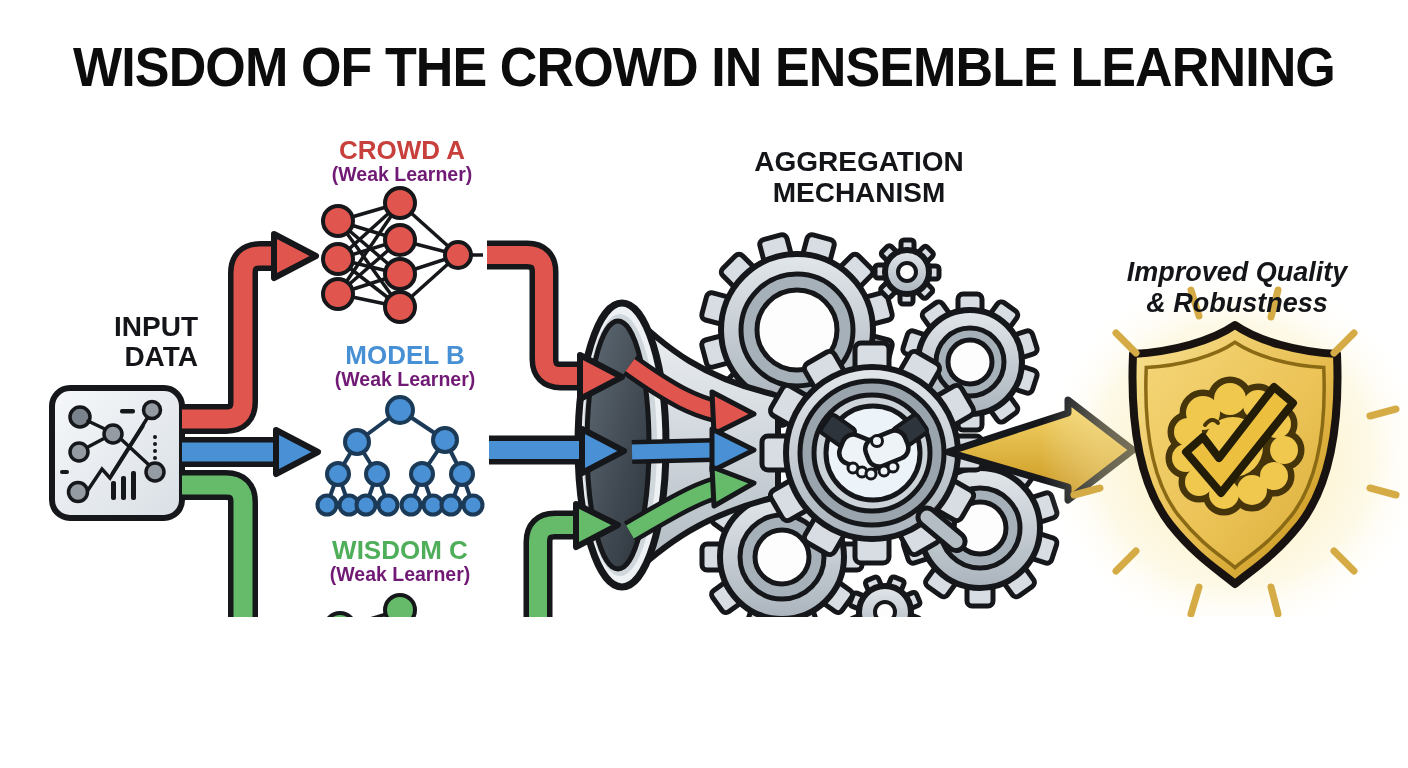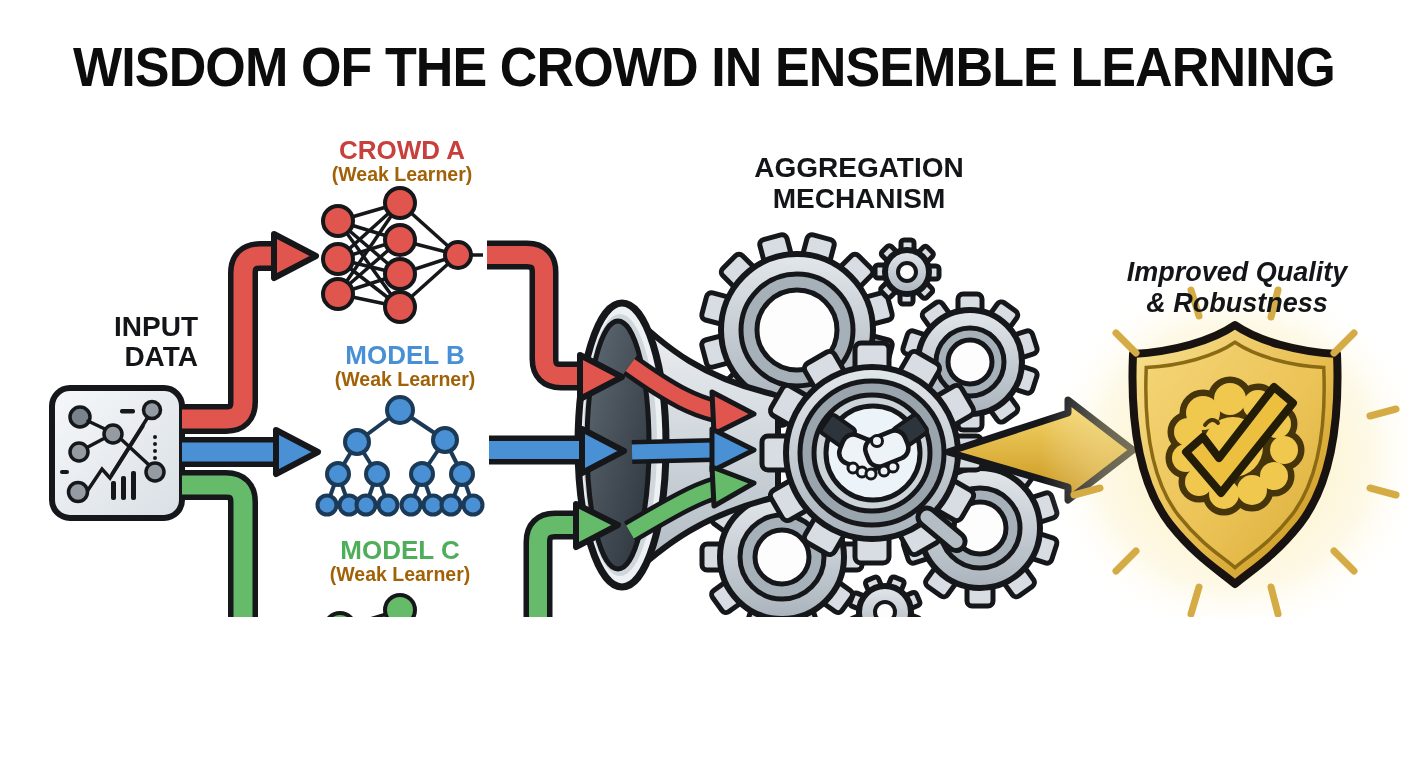--- a/index.html
+++ b/index.html
@@ -5,25 +5,25 @@
   html,body{margin:0;padding:0;background:#ffffff;}
   .stage{position:relative;width:1408px;height:617px;background:#ffffff;overflow:hidden;
          font-family:"Liberation Sans",sans-serif;}
   .stage svg{position:absolute;left:0;top:0;}
   .lbl{position:absolute;font-weight:bold;color:#141518;text-align:center;white-space:nowrap;}
   .title{left:0;right:0;top:34px;font-size:56px;letter-spacing:-1px;color:#0c0c0c;
          transform:scaleX(.93);transform-origin:50% 50%;}
   .input-label{left:38px;top:312px;width:160px;font-size:28px;line-height:1.07;text-align:right;}
   .model-label{width:220px;line-height:1.0;}
   .model-name{font-size:26px;display:block;}
-  .model-sub{font-size:19.5px;display:block;color:#a16207;margin-top:2px;}
+  .model-sub{font-size:19.5px;display:block;color:#701a75;margin-top:2px;}
   .m0 .model-name{color:var(--model-0,#c8403c);}
   .m1 .model-name{color:var(--model-1,#4790d5);}
   .m2 .model-name{color:var(--model-2,#4fae59);}
-  .agg-label{left:738px;top:146px;width:242px;font-size:28px;line-height:1.12;margin-top:6px;}
+  .agg-label{left:738px;top:146px;width:242px;font-size:28px;line-height:1.12;}
   .final-label{left:1115px;top:178px;width:244px;font-size:34px;line-height:1.12;
                color:var(--c-gold_text,#b8912c);}
   .final-sub{left:1115px;top:257px;width:244px;font-size:27px;line-height:1.16;font-style:italic;}
   .po{fill:none;stroke:#15171a;stroke-linejoin:round;}
   .ps{fill:none;stroke-linejoin:round;}
   .s-red{stroke:var(--c-red,#e0564f);}   .f-red{fill:var(--c-red,#e0564f);}
   .s-blue{stroke:var(--c-blue,#4a90d4);} .f-blue{fill:var(--c-blue,#4a90d4);}
   .s-green{stroke:var(--c-green,#66bb6a);}.f-green{fill:var(--c-green,#66bb6a);}
   .hd{stroke:#15171a;stroke-width:6;stroke-linejoin:round;}
   .hd2{stroke:#15171a;stroke-width:5;stroke-linejoin:round;}
@@ -458,21 +458,21 @@
     <span class="model-name">CROWD A</span>
     <span class="model-sub">(Weak Learner)</span>
   </div>
 
   <div class="lbl model-label m1" style="left:295px;top:342px;">
     <span class="model-name">MODEL B</span>
     <span class="model-sub">(Weak Learner)</span>
   </div>
 
   <div class="lbl model-label m2" style="left:290px;top:537px;">
-    <span class="model-name">MODEL C</span>
+    <span class="model-name">WISDOM C</span>
     <span class="model-sub">(Weak Learner)</span>
   </div>
 
   <div class="lbl agg-label">
     <span style="display:block">AGGREGATION</span>
     <span style="display:block">MECHANISM</span>
   </div>
 
 
   <div class="lbl final-sub">

